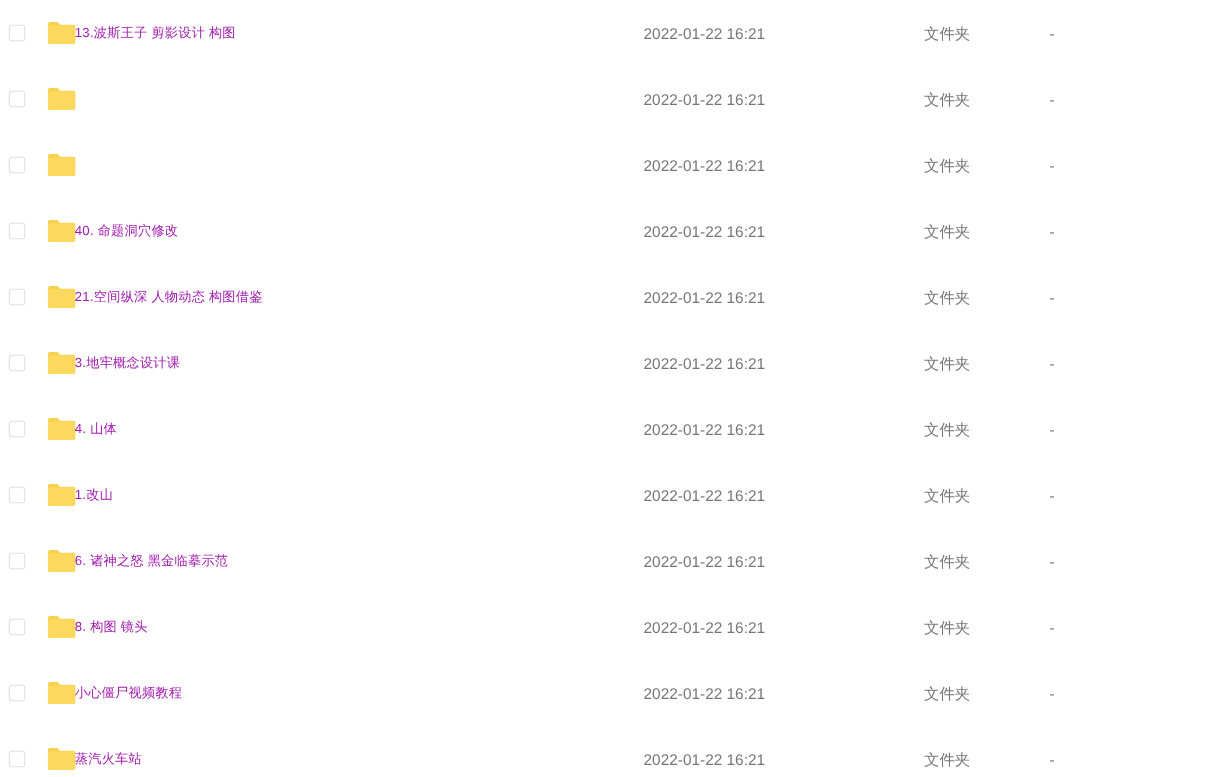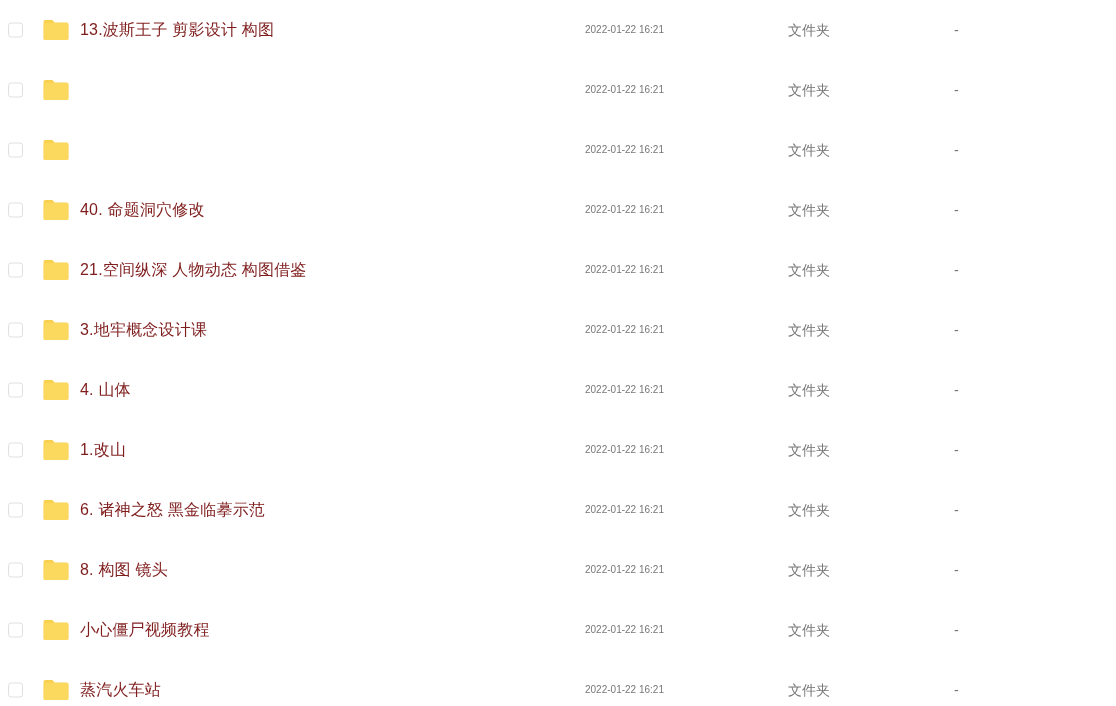--- a/index.html
+++ b/index.html
@@ -51,47 +51,47 @@
     left: 42px;
     top: 50%;
     transform: translateY(-50%);
     width: 28px;
     height: 22px;
     display: block;
   }
   
   .name {
     position: absolute;
-    left: 80px;
-    top: 50%;
-    transform: translateY(-50%);
-    font-size: 16px;
+    left: 68px;
+    top: 50%;
+    transform: translateY(-50%);
+    font-size: 12px;
     line-height: 22px;
-    color: #7f1d1d;
+    color: #a21caf;
     letter-spacing: 0.2px;
     white-space: nowrap;
     max-width: 470px;
     overflow: hidden;
     text-overflow: ellipsis;
   }
   
   .date {
     position: absolute;
     left: 585px;
     top: 50%;
     transform: translateY(-50%);
-    font-size: 10px;
+    font-size: 14px;
     line-height: 20px;
     color: #777777;
     white-space: nowrap;
   }
   
   .type {
     position: absolute;
-    left: 788px;
+    left: 840px;
     top: 50%;
     transform: translateY(-50%);
     font-size: 14px;
     line-height: 20px;
     color: #777777;
     white-space: nowrap;
   }
   
   .size {
     position: absolute;

